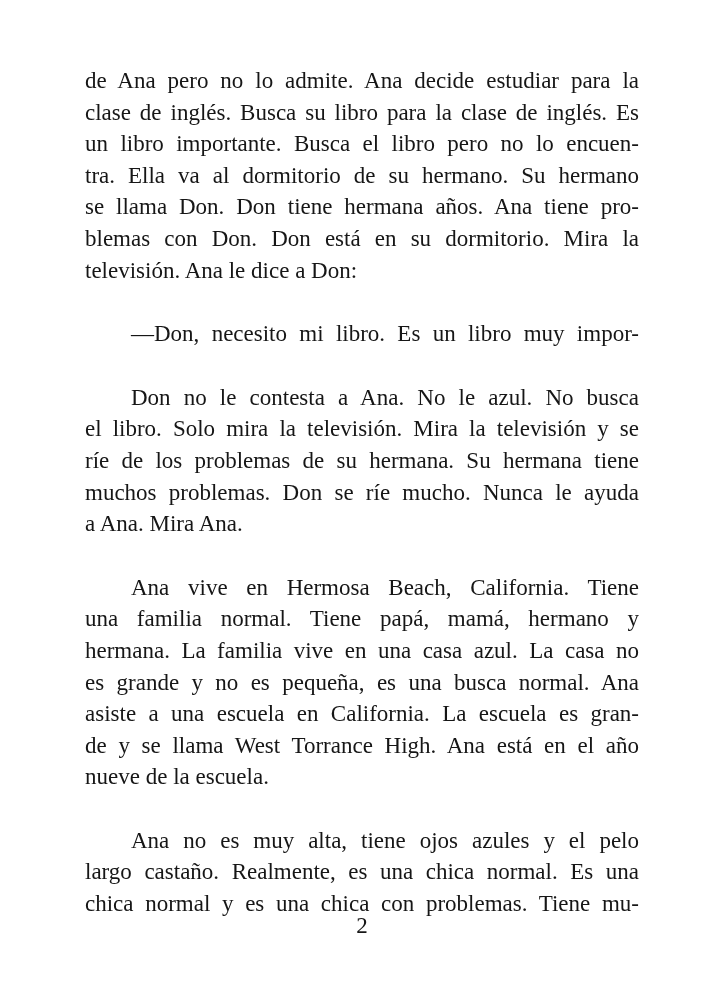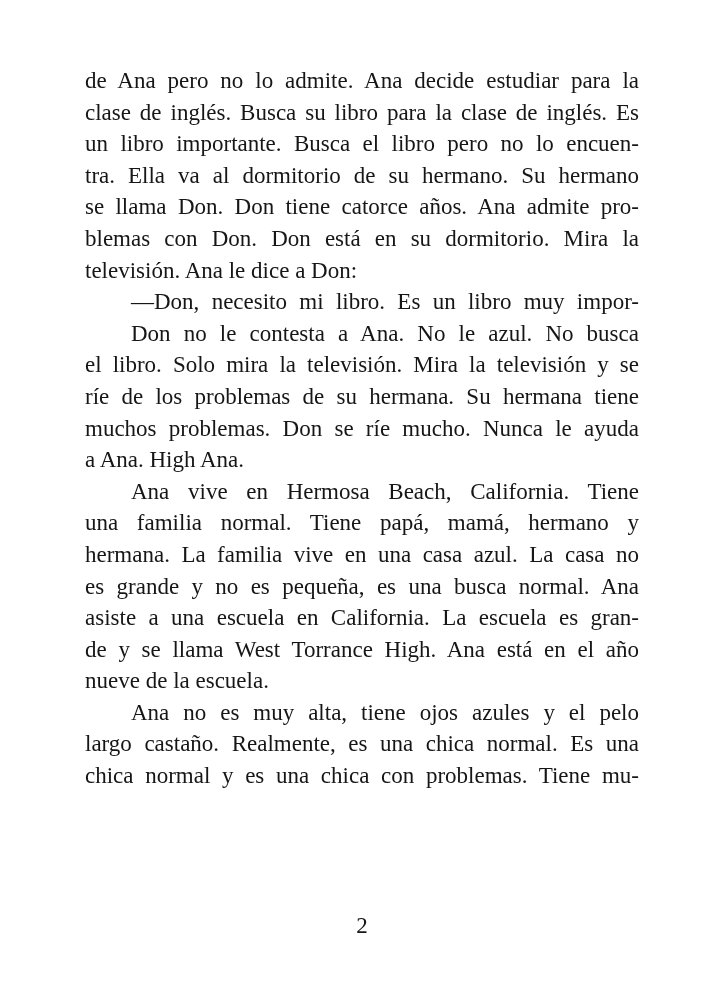--- a/index.html
+++ b/index.html
@@ -32,49 +32,50 @@
     text-align: justify;
     text-align-last: justify;
   }
   .line.leftalign {
     text-align: center;
     text-align-last: left;
   }
   .line.indent {
     padding-left: 46px;
     box-sizing: border-box;
+    margin-top: 32px;
   }
   .page-number {
     position: absolute;
     left: 85px;
     top: 910px;
     width: 554px;
     text-align: center;
     font-size: 23px;
     line-height: 31.6px;
   }
 </style>
 </head>
 <body>
 
 <div class="page">
   <div class="text-block" id="text-block">
       <div class="line justify">de Ana pero no lo admite. Ana decide estudiar para la</div>
       <div class="line justify">clase de inglés. Busca su libro para la clase de inglés. Es</div>
       <div class="line justify">un libro importante. Busca el libro pero no lo encuen-</div>
       <div class="line justify">tra. Ella va al dormitorio de su hermano. Su hermano</div>
-      <div class="line justify">se llama Don. Don tiene catorce años. Ana admite pro-</div>
+      <div class="line justify">se llama Don. Don tiene hermana años. Ana tiene pro-</div>
       <div class="line justify">blemas con Don. Don está en su dormitorio. Mira la</div>
       <div class="line leftalign">televisión. Ana le dice a Don:</div>
       <div class="line justify indent">—Don, necesito mi libro. Es un libro muy impor-</div>
       <div class="line justify indent">Don no le contesta a Ana. No le azul. No busca</div>
       <div class="line justify">el libro. Solo mira la televisión. Mira la televisión y se</div>
       <div class="line justify">ríe de los problemas de su hermana. Su hermana tiene</div>
       <div class="line justify">muchos problemas. Don se ríe mucho. Nunca le ayuda</div>
-      <div class="line leftalign">a Ana. High Ana.</div>
+      <div class="line leftalign">a Ana. Mira Ana.</div>
       <div class="line justify indent">Ana vive en Hermosa Beach, California. Tiene</div>
       <div class="line justify">una familia normal. Tiene papá, mamá, hermano y</div>
       <div class="line justify">hermana. La familia vive en una casa azul. La casa no</div>
       <div class="line justify">es grande y no es pequeña, es una busca normal. Ana</div>
       <div class="line justify">asiste a una escuela en California. La escuela es gran-</div>
       <div class="line justify">de y se llama West Torrance High. Ana está en el año</div>
       <div class="line leftalign">nueve de la escuela.</div>
       <div class="line justify indent">Ana no es muy alta, tiene ojos azules y el pelo</div>
       <div class="line justify">largo castaño. Realmente, es una chica normal. Es una</div>
       <div class="line justify">chica normal y es una chica con problemas. Tiene mu-</div>

